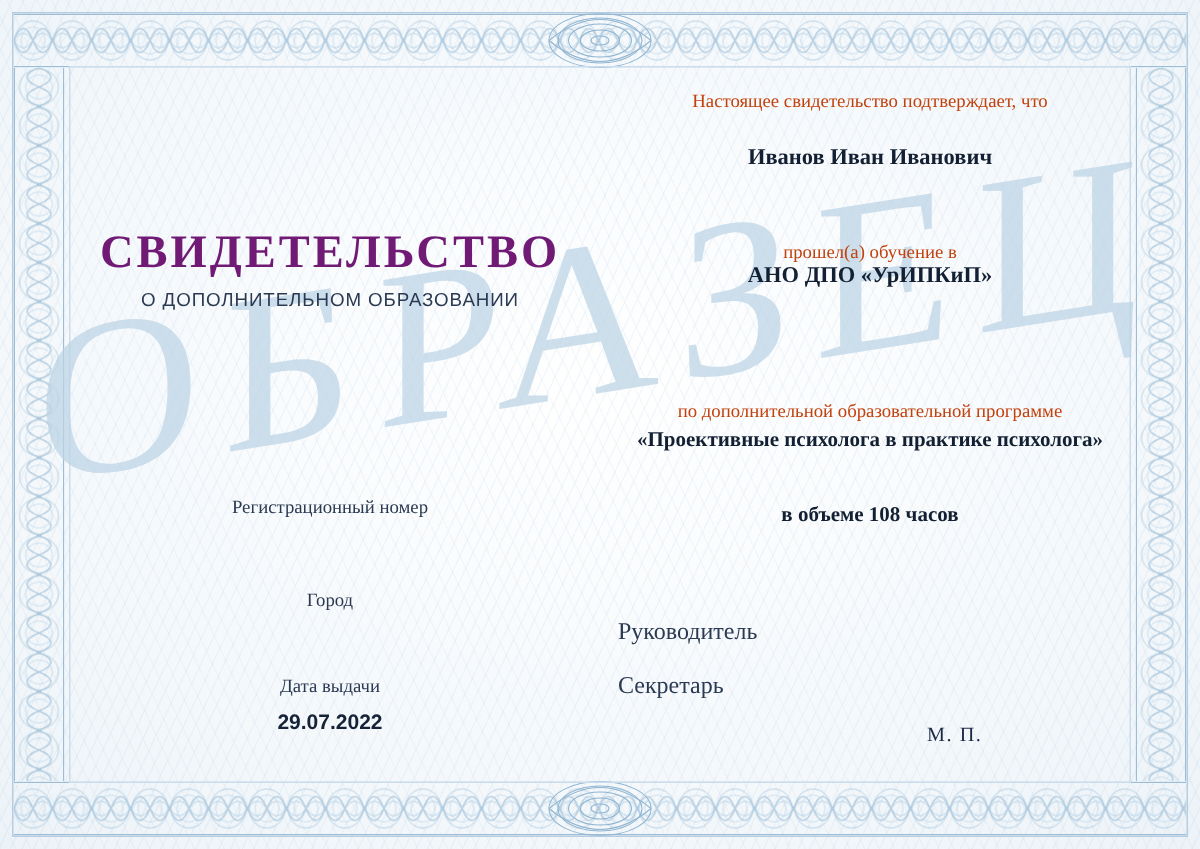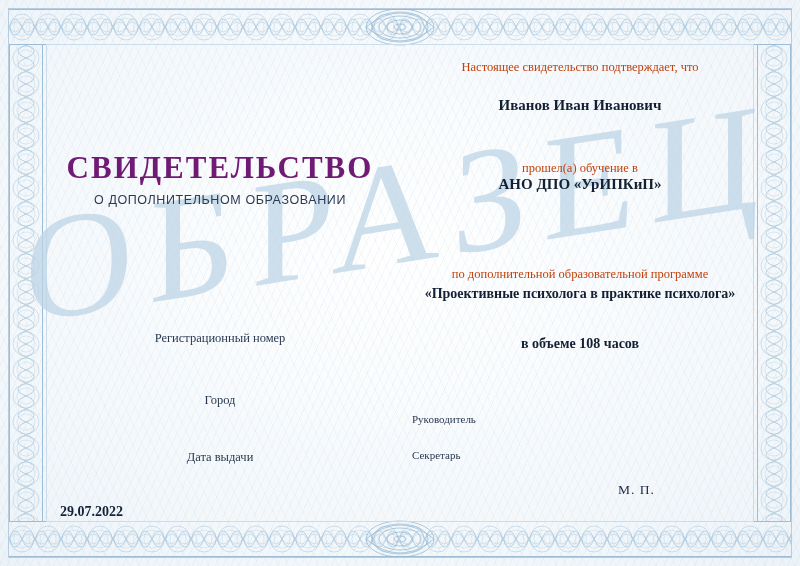--- a/index.html
+++ b/index.html
@@ -130,47 +130,46 @@
     left: 60px;
     text-align: center;
     font-family: "Liberation Serif", serif;
     font-size: 12.5px;
     color: #2a3a52;
   }
   .value-left {
     position: absolute;
     width: 320px;
     left: 60px;
-    text-align: left;
-    font-family: Liberation Serif, serif;
+    text-align: center;
+    font-family: Liberation Sans, sans-serif;
     font-size: 14px;
     font-weight: 700;
     color: #152238;
-    margin-top: 31px;
   }
 
   .right-col { position: absolute; left: 400px; width: 360px; text-align: center; }
   .r-label {
     font-family: "Liberation Serif", serif;
     font-size: 12.5px;
     color: #c2410c;
   }
   .r-value {
     font-family: "Liberation Serif", serif;
     font-size: 15px;
     font-weight: 700;
     color: #132033;
   }
   .r-value.small { font-size: 14px; }
 
   .sig-label {
     position: absolute;
     left: 412px;
     font-family: "Liberation Serif", serif;
-    font-size: 11px;
+    font-size: 16px;
     color: #2a3a52;
     text-align: left;
   }
   .stamp-label {
     position: absolute;
     left: 618px;
     font-family: "Liberation Serif", serif;
     font-size: 13.5px;
     color: #1b2a44;
     letter-spacing: 1px;

